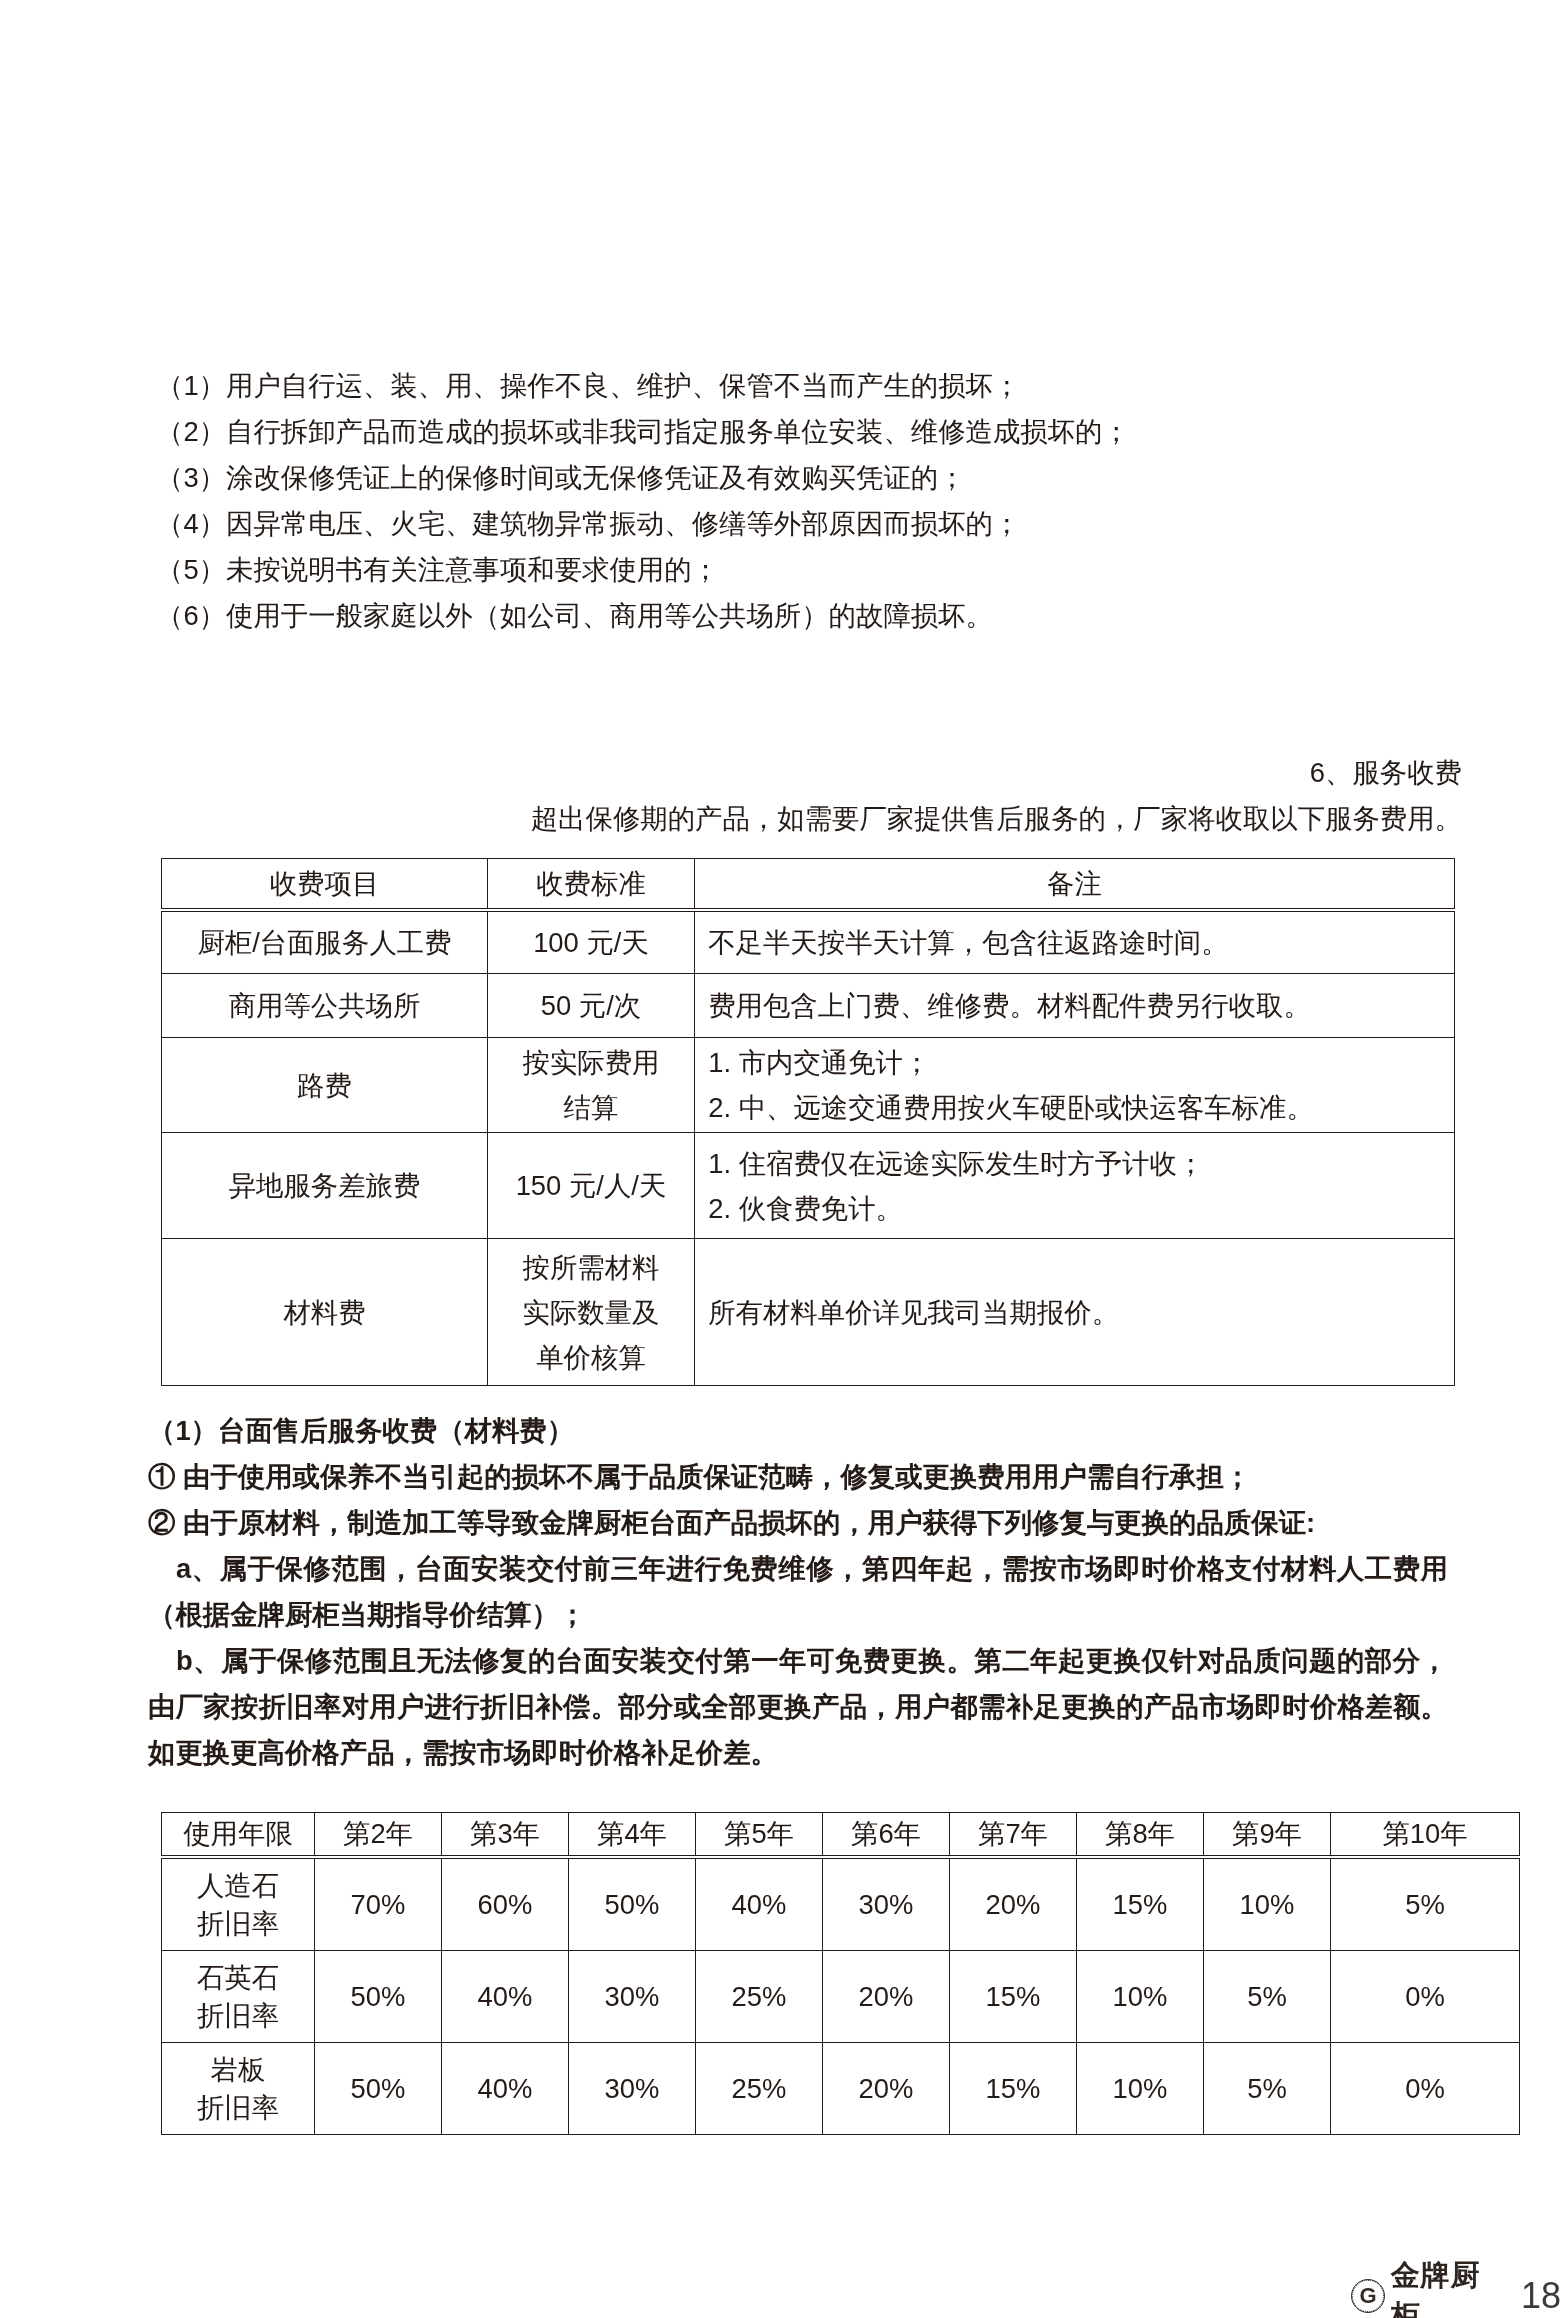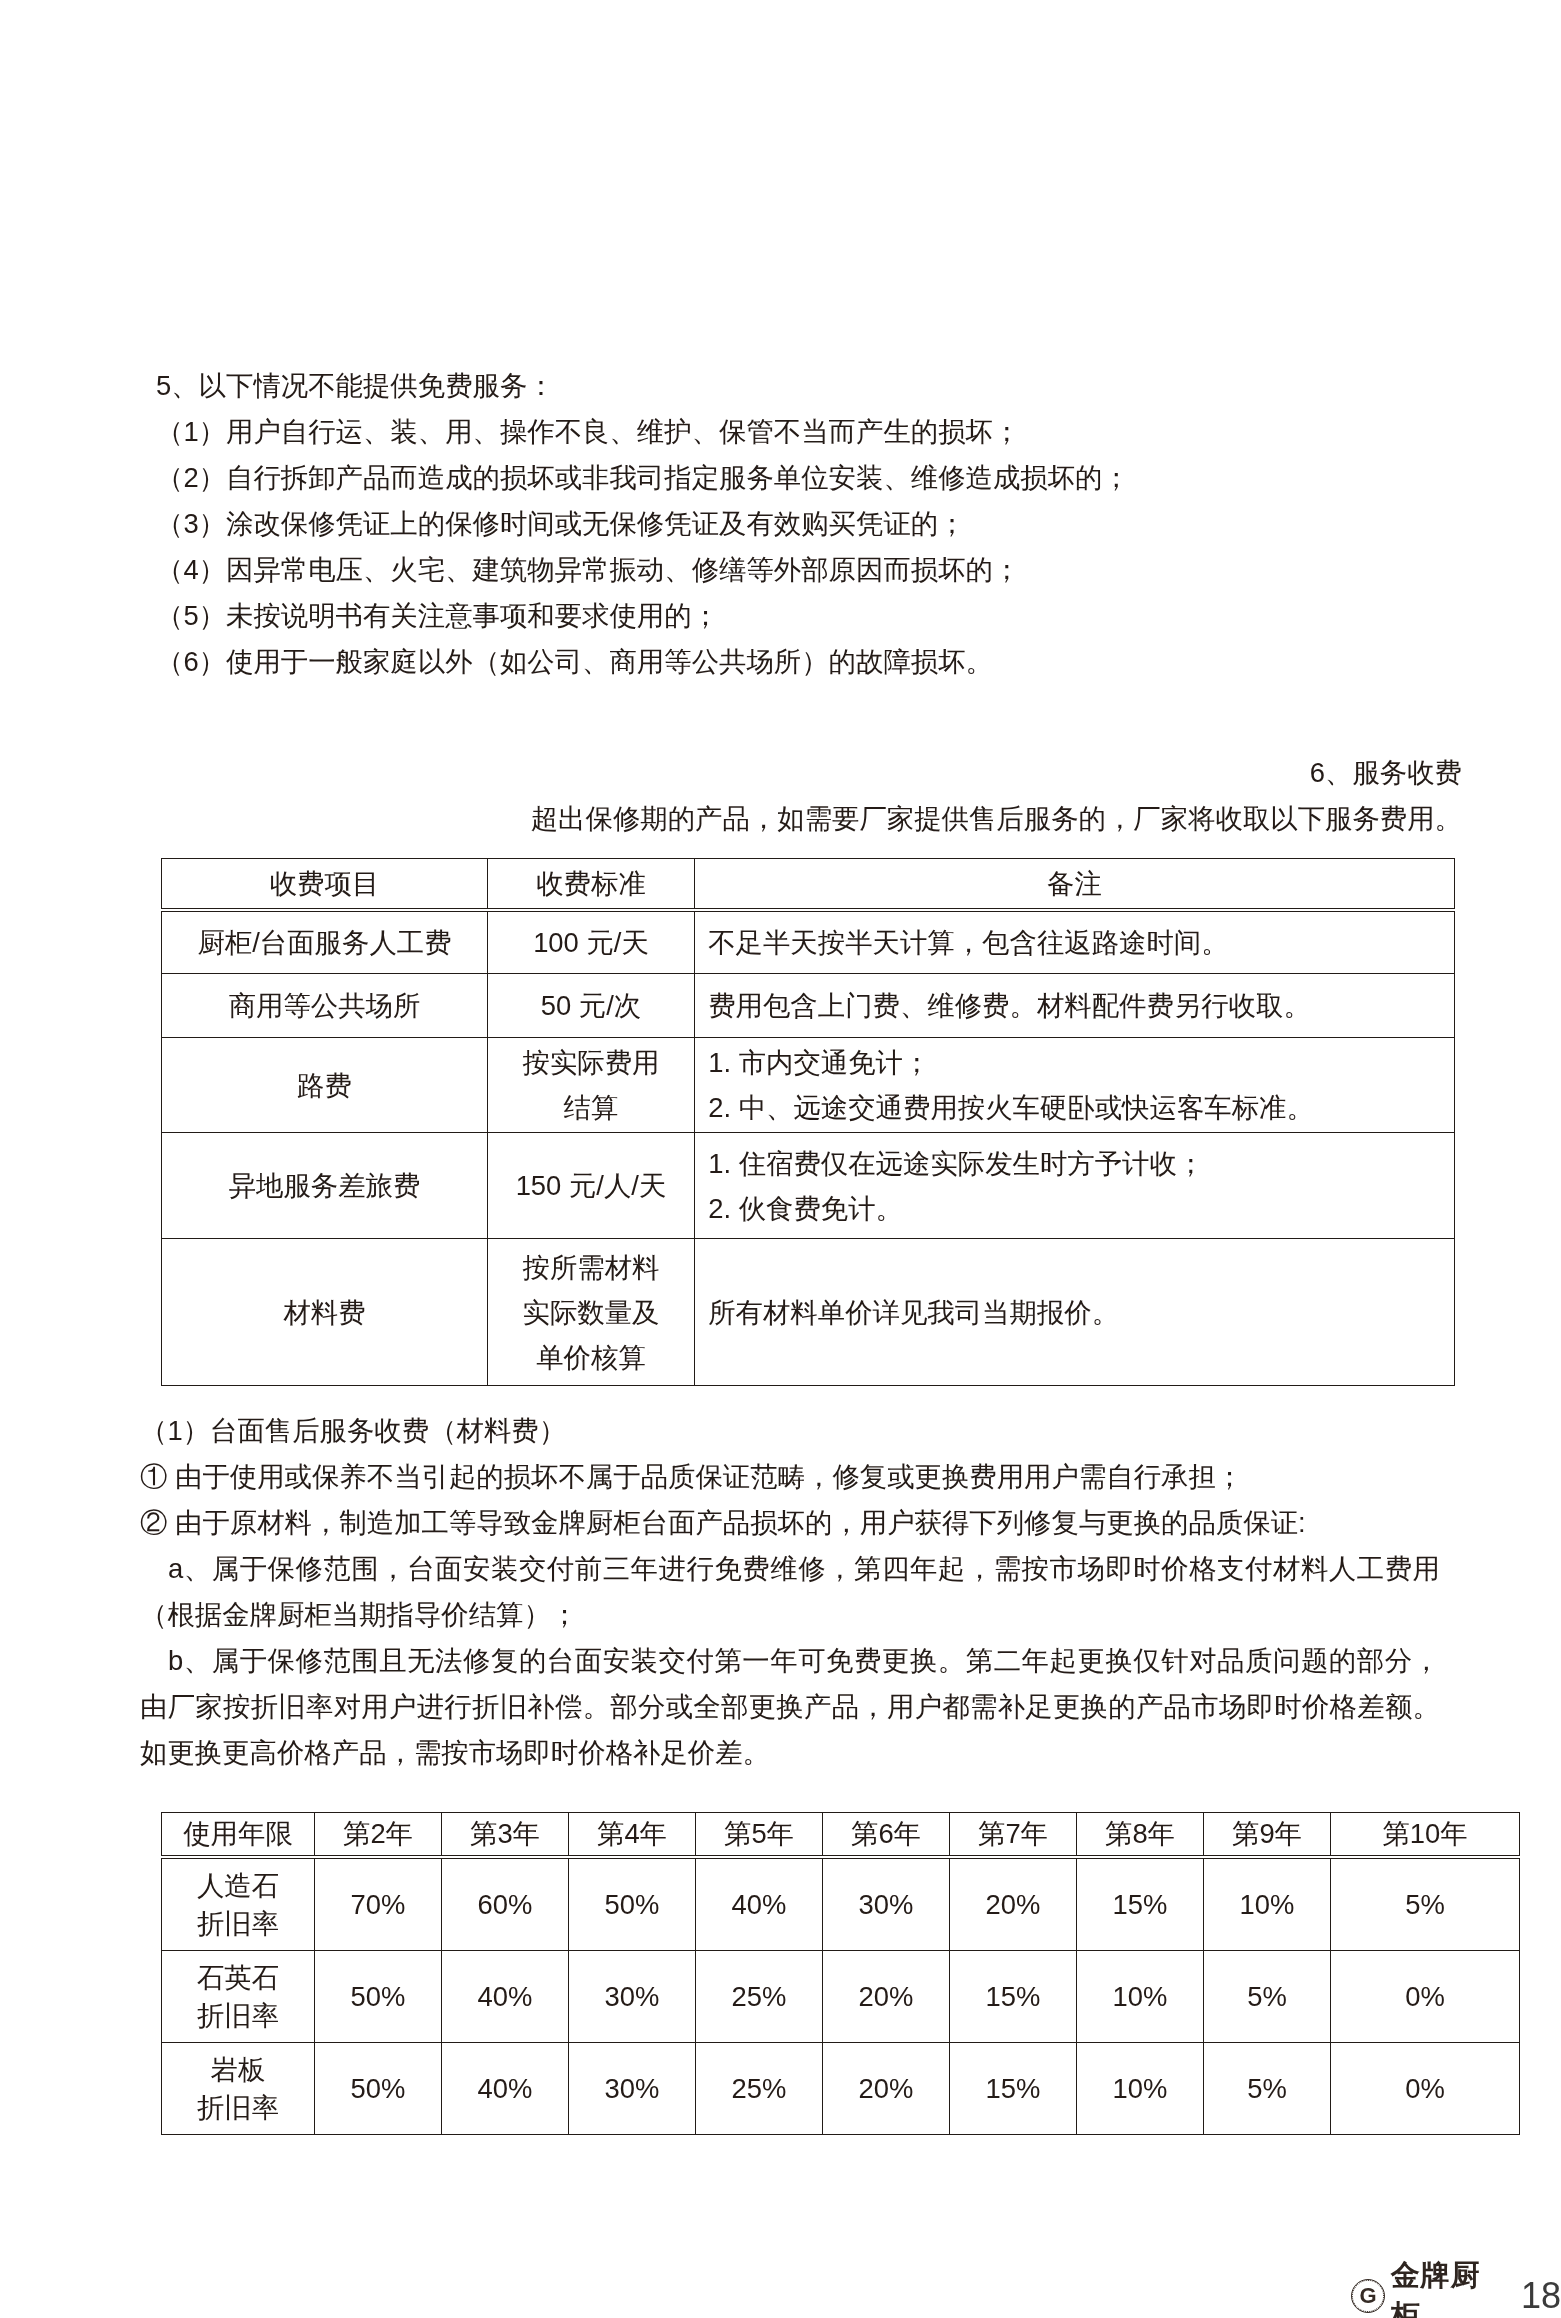--- a/index.html
+++ b/index.html
@@ -10,21 +10,21 @@
     font-family:"Liberation Sans", sans-serif;
     color:#241b17;
     overflow:hidden;
   }
   .page p{margin:0;font-size:27.4px;line-height:46px;color:#241b17;}
   .abs{position:absolute;}
 
   
   .sec5{top:363px;left:156px;width:1306px;}
   .sec6{top:750px;left:156px;width:1306px;text-align:right;}
-  .sec7{top:1408px;left:140px;width:1300px;}
+  .sec7{top:1408px;left:148px;width:1300px;font-weight:bold;}
   .indent30{text-indent:28px;}
   .just{text-align:justify;}
 
   
   table{border-collapse:collapse;table-layout:fixed;background:#fff;}
   td,th{border:1.9px solid #221b17;font-size:27.4px;font-weight:400;
         text-align:center;vertical-align:middle;color:#241b17;padding:0;}
   thead th{border-bottom:4.7px double #221b17;}
   .pre{white-space:pre-line;}
 
@@ -51,21 +51,20 @@
   .logo-g{font-size:22px;font-weight:700;color:#352b25;line-height:1;}
   .brand{font-size:29px;font-weight:600;color:#2e2520;margin-left:5.7px;letter-spacing:0.9px;}
   .pageno{font-size:36px;color:#3b3b3b;margin-left:24.6px;}
 </style>
 </head>
 <body>
 
 <div class="page">
 
   <div class="abs sec5">
-    <p>5、以下情况不能提供免费服务：</p>
     <p>（1）用户自行运、装、用、操作不良、维护、保管不当而产生的损坏；</p>
     <p>（2）自行拆卸产品而造成的损坏或非我司指定服务单位安装、维修造成损坏的；</p>
     <p>（3）涂改保修凭证上的保修时间或无保修凭证及有效购买凭证的；</p>
     <p>（4）因异常电压、火宅、建筑物异常振动、修缮等外部原因而损坏的；</p>
     <p>（5）未按说明书有关注意事项和要求使用的；</p>
     <p>（6）使用于一般家庭以外（如公司、商用等公共场所）的故障损坏。</p>
   </div>
 
   <div class="abs sec6">
     <p>6、服务收费</p>

